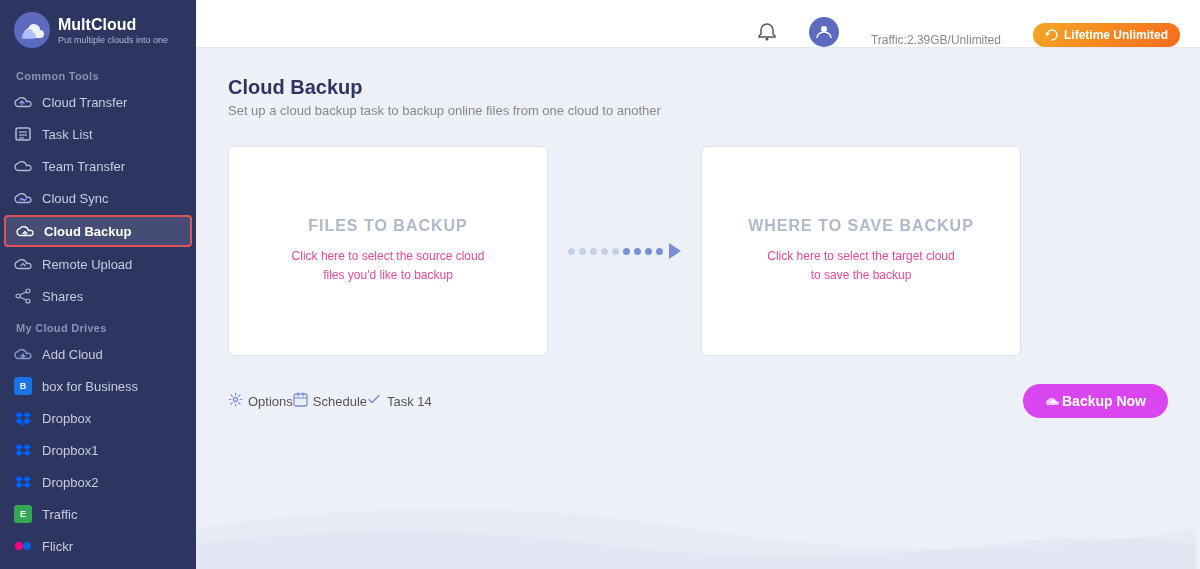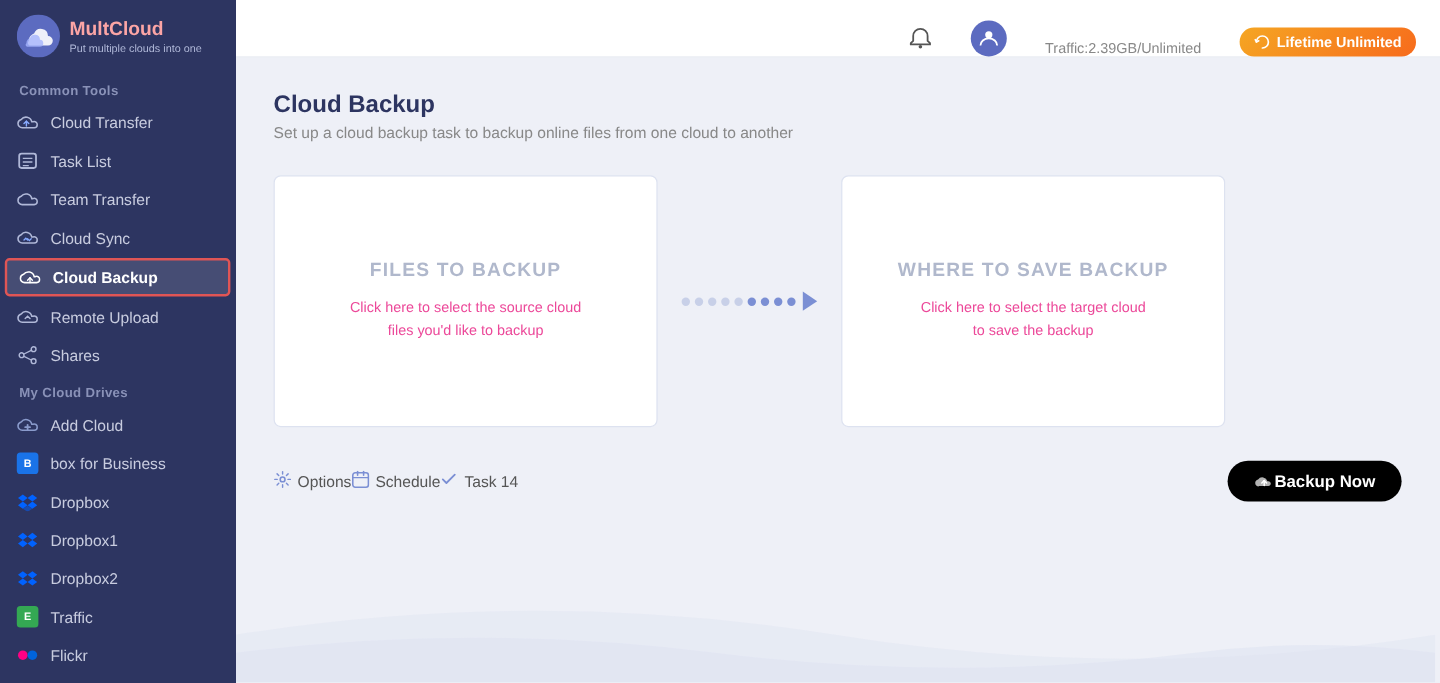--- a/index.html
+++ b/index.html
@@ -24,21 +24,21 @@
       align-items: center;
       padding: 12px 14px;
       gap: 8px;
     }
     .logo-icon {
       width: 36px;
       height: 36px;
       flex-shrink: 0;
     }
     .logo-text-wrap {}
-    .logo-title { font-size: 16px; font-weight: 700; color: #fca5a5; line-height: 1.2; }
+    .logo-title { font-size: 16px; font-weight: 700; color: #ffffff; line-height: 1.2; }
     .logo-sub { font-size: 9px; color: #b0b8d8; }
 
     .sidebar-section-label {
       font-size: 11px;
       font-weight: 700;
       color: #8a92b8;
       padding: 10px 16px 4px;
       text-transform: none;
       letter-spacing: 0.3px;
     }
@@ -225,21 +225,21 @@
       display: flex;
       align-items: center;
       gap: 5px;
       font-size: 13px;
       color: #555;
       cursor: pointer;
     }
     .toolbar-icon { font-size: 14px; color: #7b8fd4; }
 
     .btn-backup-now {
-      background: #000000;
+      background: #d946ef;
       color: #fff;
       border: none;
       border-radius: 20px;
       padding: 9px 22px;
       font-size: 14px;
       font-weight: 600;
       cursor: pointer;
       display: flex;
       align-items: center;
       gap: 1px;

